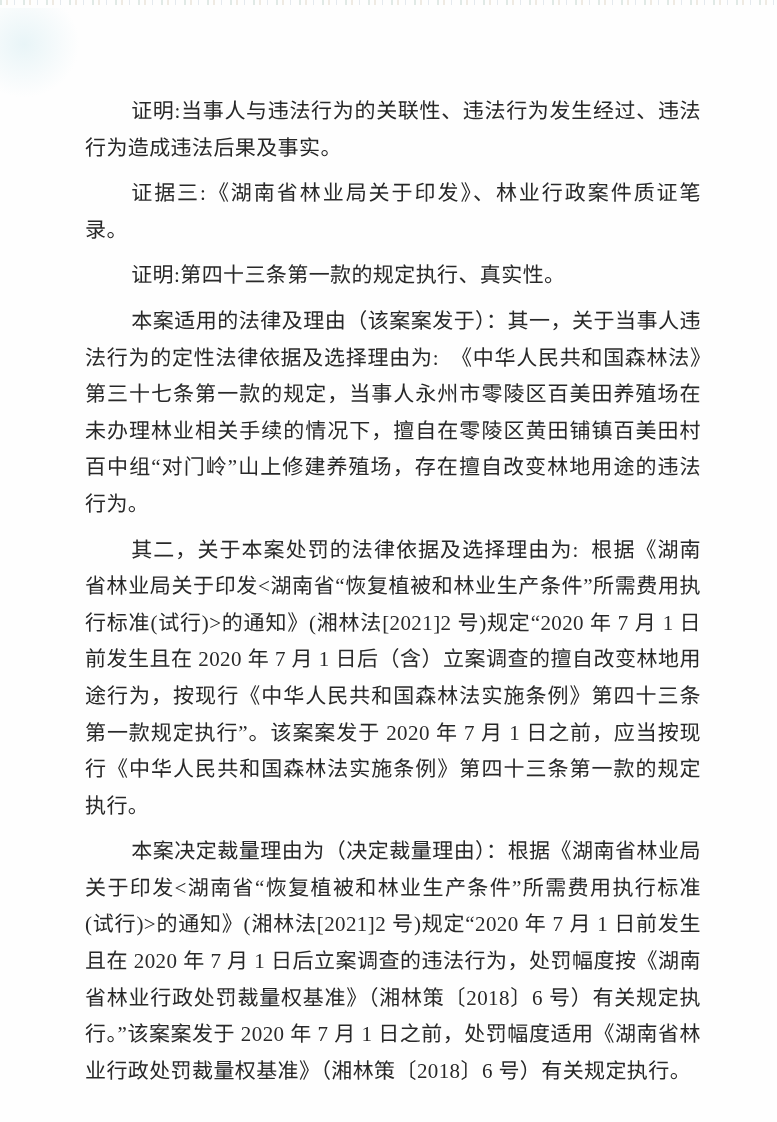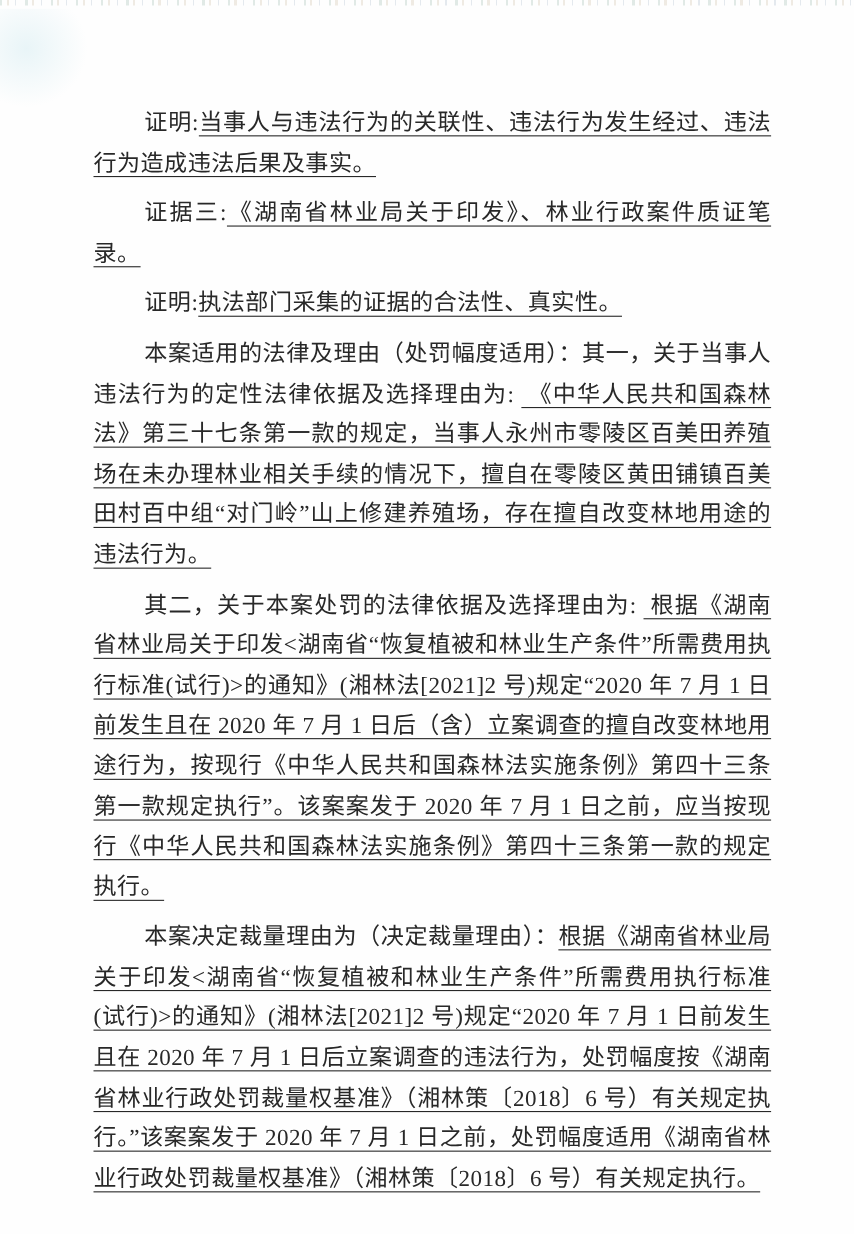--- a/index.html
+++ b/index.html
@@ -47,40 +47,39 @@
   .content p {
     margin: 0 0 9px 0;
     font-size: 21px;
     line-height: 36.6px;
     text-align: justify;
     text-justify: inter-character;
     text-indent: 2.2em;
     letter-spacing: 0.4px;
   }
   .u {
-    text-decoration: underline;
     text-underline-offset: 5px;
     text-decoration-thickness: 1.4px;
     text-decoration-skip-ink: none;
   }
 </style>
 </head>
 <body>
 
 <div class="page">
   <div class="top-edge"></div>
   <div class="corner-smudge"></div>
 
   <div class="content">
     <p><span>证明:</span><span class="u">当事人与违法行为的关联性、违法行为发生经过、违法行为造成违法后果及事实。</span></p>
 
     <p><span>证据三:</span><span class="u">《湖南省林业局关于印发》、林业行政案件质证笔录。</span></p>
 
-    <p><span>证明:</span><span class="u">执法部门采集的证据的合法性、真实性。</span></p>
+    <p><span>证明:</span><span class="u">第四十三条第一款的规定执行、真实性。</span></p>
 
-    <p><span>本案适用的法律及理由（处罚幅度适用）：其一，关于当事人违法行为的定性法律依据及选择理由为: </span><span class="u">&nbsp;《中华人民共和国森林法》第三十七条第一款的规定，当事人永州市零陵区百美田养殖场在未办理林业相关手续的情况下，擅自在零陵区黄田铺镇百美田村百中组“对门岭”山上修建养殖场，存在擅自改变林地用途的违法行为。</span></p>
+    <p><span>本案适用的法律及理由（该案案发于）：其一，关于当事人违法行为的定性法律依据及选择理由为: </span><span class="u">&nbsp;《中华人民共和国森林法》第三十七条第一款的规定，当事人永州市零陵区百美田养殖场在未办理林业相关手续的情况下，擅自在零陵区黄田铺镇百美田村百中组“对门岭”山上修建养殖场，存在擅自改变林地用途的违法行为。</span></p>
 
     <p><span>其二，关于本案处罚的法律依据及选择理由为: </span><span class="u">&nbsp;根据《湖南省林业局关于印发&lt;湖南省“恢复植被和林业生产条件”所需费用执行标准(试行)&gt;的通知》(湘林法[2021]2 号)规定“2020 年 7 月 1 日前发生且在 2020 年 7 月 1 日后（含）立案调查的擅自改变林地用途行为，按现行《中华人民共和国森林法实施条例》第四十三条第一款规定执行”。该案案发于 2020 年 7 月 1 日之前，应当按现行《中华人民共和国森林法实施条例》第四十三条第一款的规定执行。</span></p>
 
     <p><span>本案决定裁量理由为（决定裁量理由）：</span><span class="u">根据《湖南省林业局关于印发&lt;湖南省“恢复植被和林业生产条件”所需费用执行标准(试行)&gt;的通知》(湘林法[2021]2 号)规定“2020 年 7 月 1 日前发生且在 2020 年 7 月 1 日后立案调查的违法行为，处罚幅度按《湖南省林业行政处罚裁量权基准》（湘林策〔2018〕6 号）有关规定执行。”该案案发于 2020 年 7 月 1 日之前，处罚幅度适用《湖南省林业行政处罚裁量权基准》（湘林策〔2018〕6 号）有关规定执行。</span></p>
 
   </div>
 </div>
 
 </body></html>

